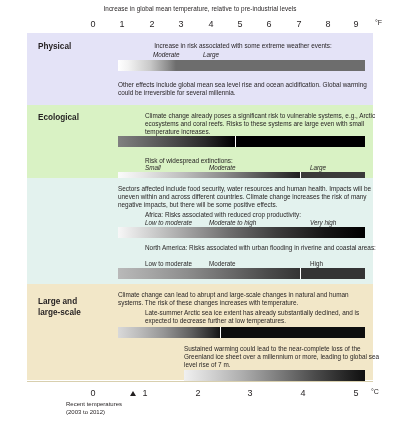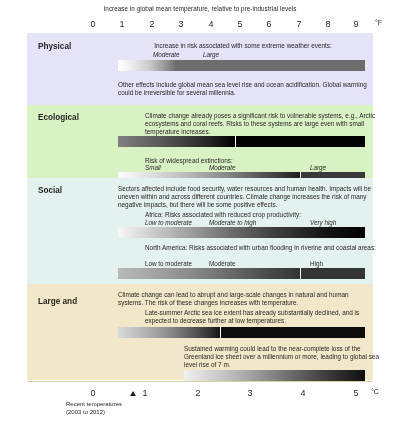--- a/index.html
+++ b/index.html
@@ -130,21 +130,20 @@
     </div>
 
     <div class="bar" style="left:91px;top:67px;width:247px;">
       <div class="seg" style="left:0;width:182px;background:linear-gradient(to right,#fbfbfb 0%,#e6e6e6 14%,#bdbdbd 36%,#8c8c8c 58%,#525252 80%,#1f1f1f 100%);"></div>
       <div class="divider" style="left:182px;"></div>
       <div class="seg" style="left:183px;width:64px;background:#3a3a3a;"></div>
     </div>
   </div>
 
   <div class="row social">
-    <div class="rowlabel" style="top:8px;">Social</div>
 
     <div class="para wide" style="top:7px;">Sectors affected include food security, water resources and human health. Impacts will be uneven within and across different countries. Climate change increases the risk of many negative impacts, but there will be some positive effects.</div>
 
     <div class="para indent" style="top:33px;">Africa: Risks associated with reduced crop productivity:</div>
 
     <div class="sublabels" style="left:118px;top:41px;width:240px;">
       <span style="left:0px;">Low to moderate</span>
       <span style="left:64px;">Moderate to high</span>
       <span style="left:165px;">Very high</span>
     </div>
@@ -164,20 +163,21 @@
     <div class="bar" style="left:91px;top:90px;width:247px;">
       <div class="seg" style="left:0;width:182px;background:linear-gradient(to right,#b9b9b9 0%,#a8a8a8 16%,#8d8d8d 38%,#6c6c6c 60%,#4b4b4b 82%,#343434 100%);"></div>
       <div class="divider" style="left:182px;"></div>
       <div class="seg" style="left:183px;width:64px;background:#343434;"></div>
     </div>
   </div>
 
   <div class="row abrupt">
     <div class="rowlabel" style="top:13px;">
       <div>Large and</div>
+      <div>large-scale</div>
     </div>
 
     <div class="para wide" style="top:7px;">Climate change can lead to abrupt and large-scale changes in natural and human systems. The risk of these changes increases with temperature.</div>
 
     <div class="para indent" style="top:25px;">Late-summer Arctic sea ice extent has already substantially declined, and is expected to decrease further at low temperatures.</div>
 
     <div class="bar" style="left:91px;top:43px;width:247px;">
       <div class="seg" style="left:0;width:102px;background:linear-gradient(to right,#d9d9d9 0%,#bdbdbd 20%,#959595 45%,#5e5e5e 72%,#2c2c2c 92%,#141414 100%);"></div>
       <div class="divider" style="left:102px;"></div>
       <div class="seg" style="left:103px;width:144px;background:#0d0d0d;"></div>

